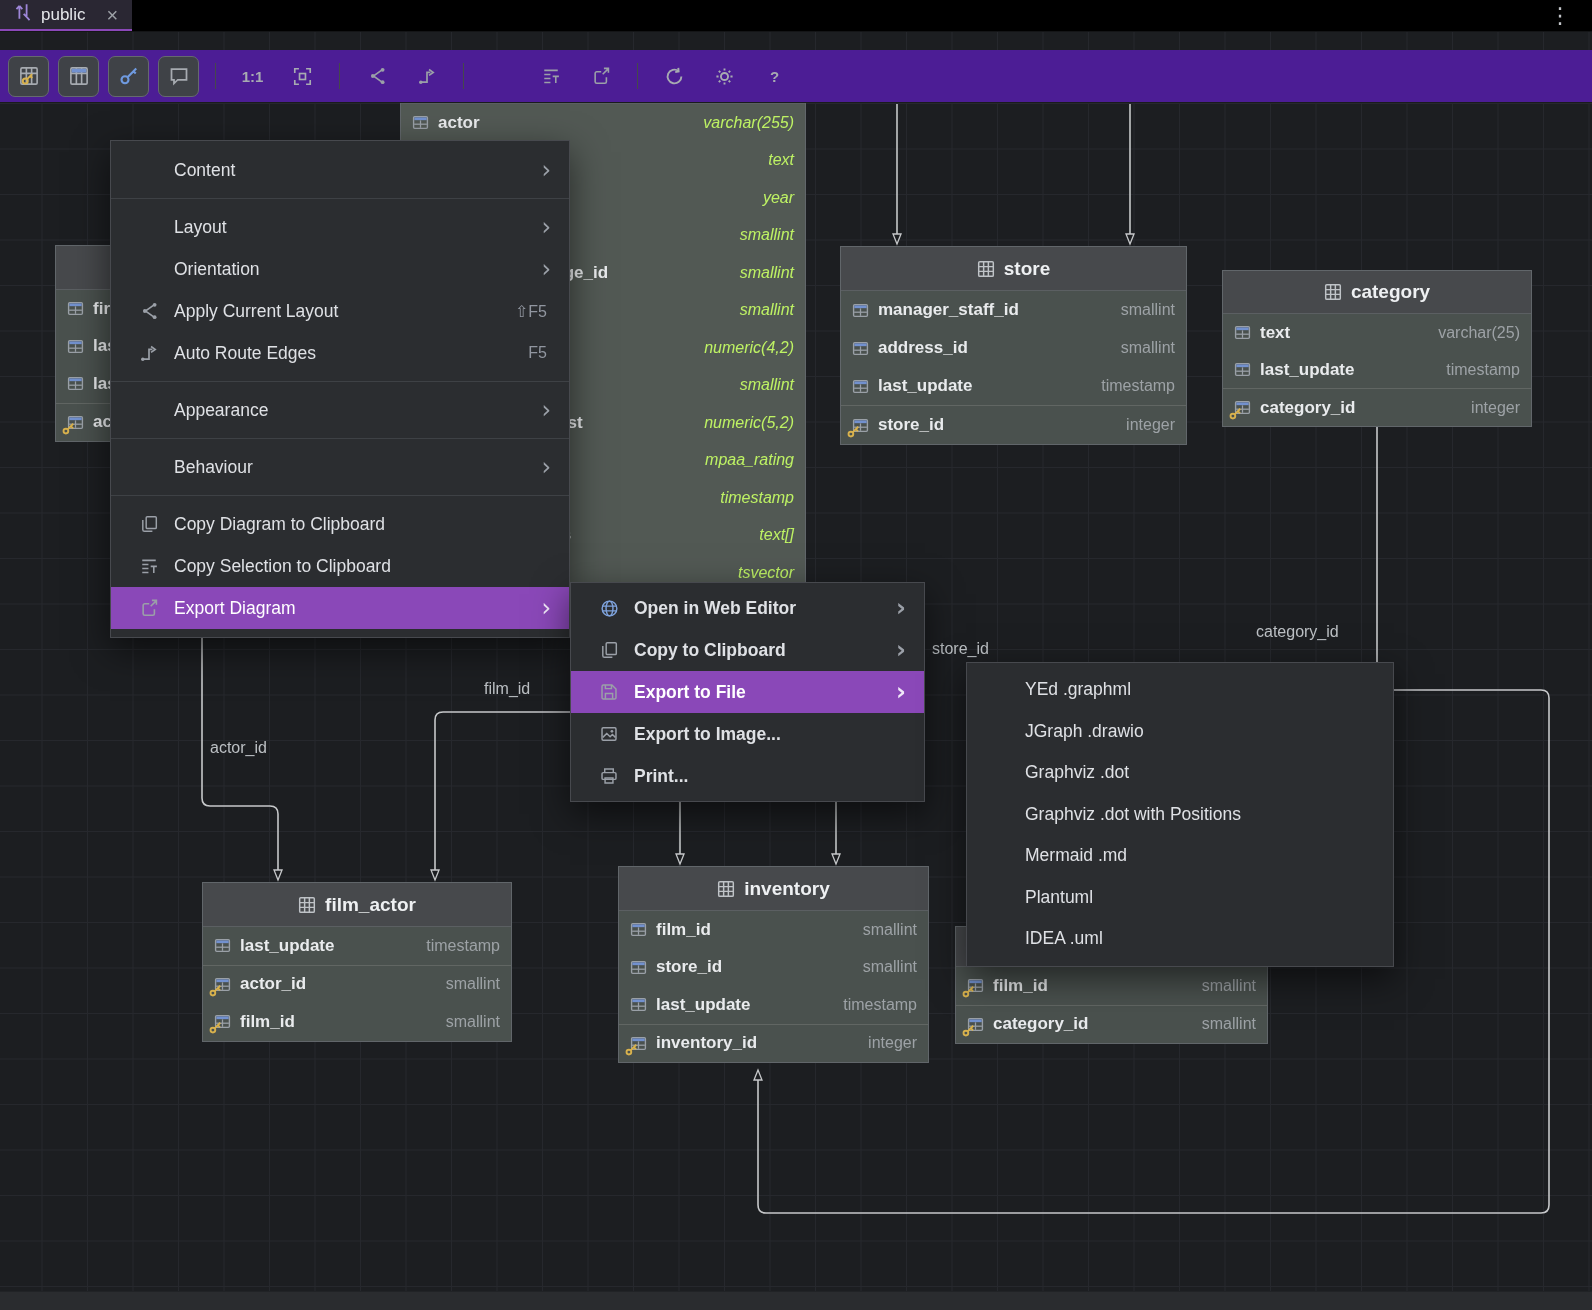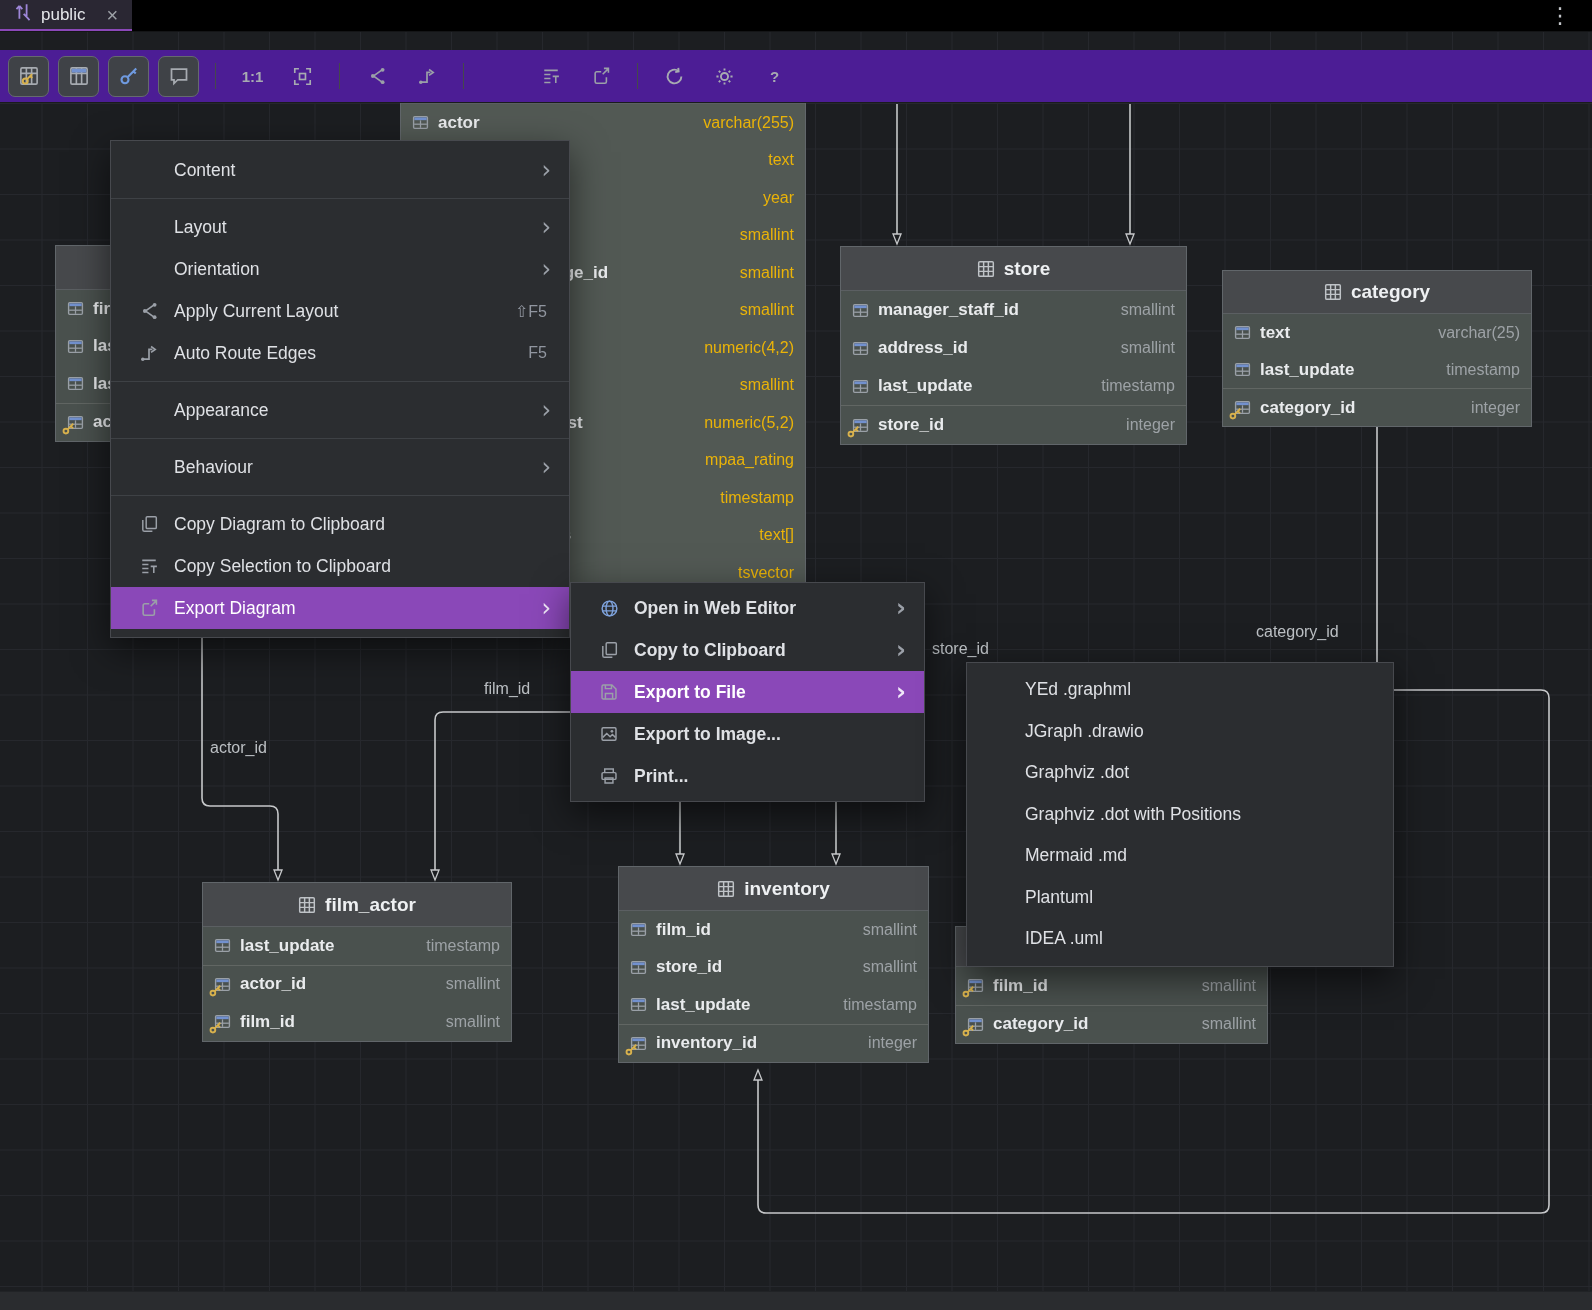--- a/index.html
+++ b/index.html
@@ -38,21 +38,21 @@
   
   .table-node { position:absolute; z-index:3; background:#4a514e; border:1px solid #61666a; }
   .table-node.selected { background:#525954; }
   .t-header { display:flex; align-items:center; justify-content:center; gap:9px;
               background:#47494c; border-bottom:1px solid #5b5f62;
               font-weight:bold; font-size:19px; color:#eef0f2; }
   .table-node.selected .t-header { background:#4c4f50; }
   .t-row { display:flex; align-items:center; gap:9px; padding:0 11px; }
   .t-row .cname { color:#e9ebed; font-weight:bold; font-size:17px; white-space:nowrap; }
   .t-row .ctype { margin-left:auto; color:#9da2a6; font-size:16px; white-space:nowrap; }
-  .table-node.selected .t-row .ctype { color:#eab308; }
+  .table-node.selected .t-row .ctype { color:#bef264;font-style:italic; }
   .pk-divider { height:0; border-top:1px solid #616663; margin:0; }
   .icon-col { position:relative; width:17px; height:17px; flex:none; }
   .key-ovl { position:absolute; left:-5px; bottom:-4px; }
 
   
   .menu { position:absolute; background:#2b2d30; border:1px solid #47494e;
           box-shadow:0 12px 34px rgba(0,0,0,.55); padding:8px 0; }
   #context-menu  { left:110px; top:140px;  width:460px; z-index:10; }
   #export-menu   { left:570px; top:582px;  width:355px; z-index:11; padding:4px 0;font-weight:bold; }
   #formats-menu  { left:930px; top:662px;  width:428px; z-index:12; padding:6px 0;margin-left:36px; }

